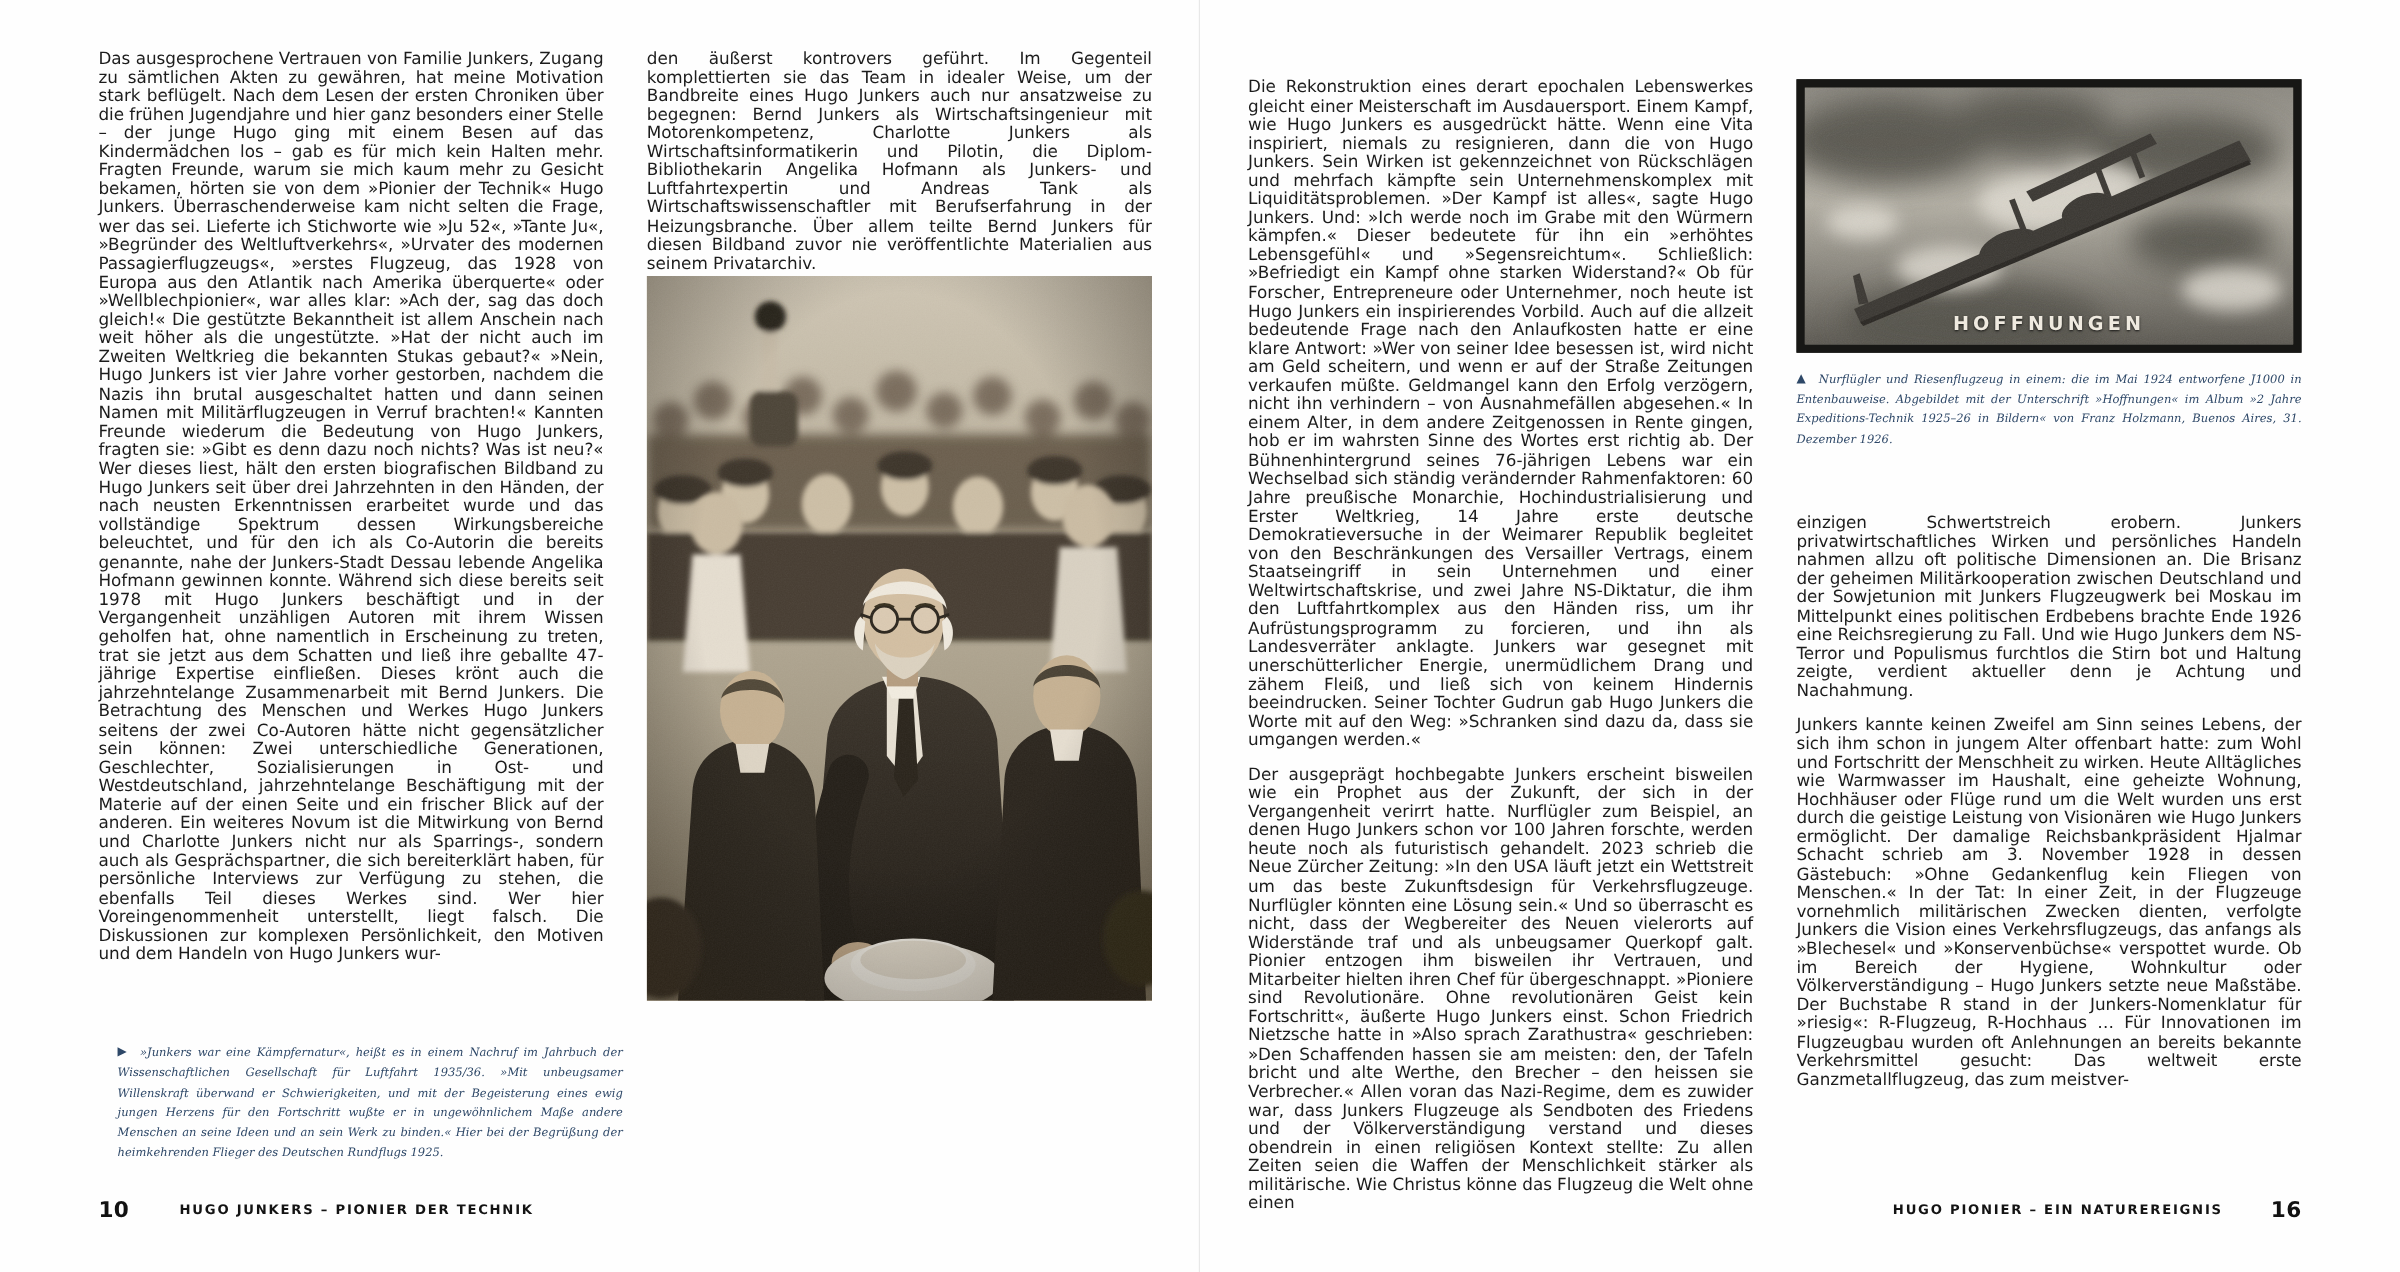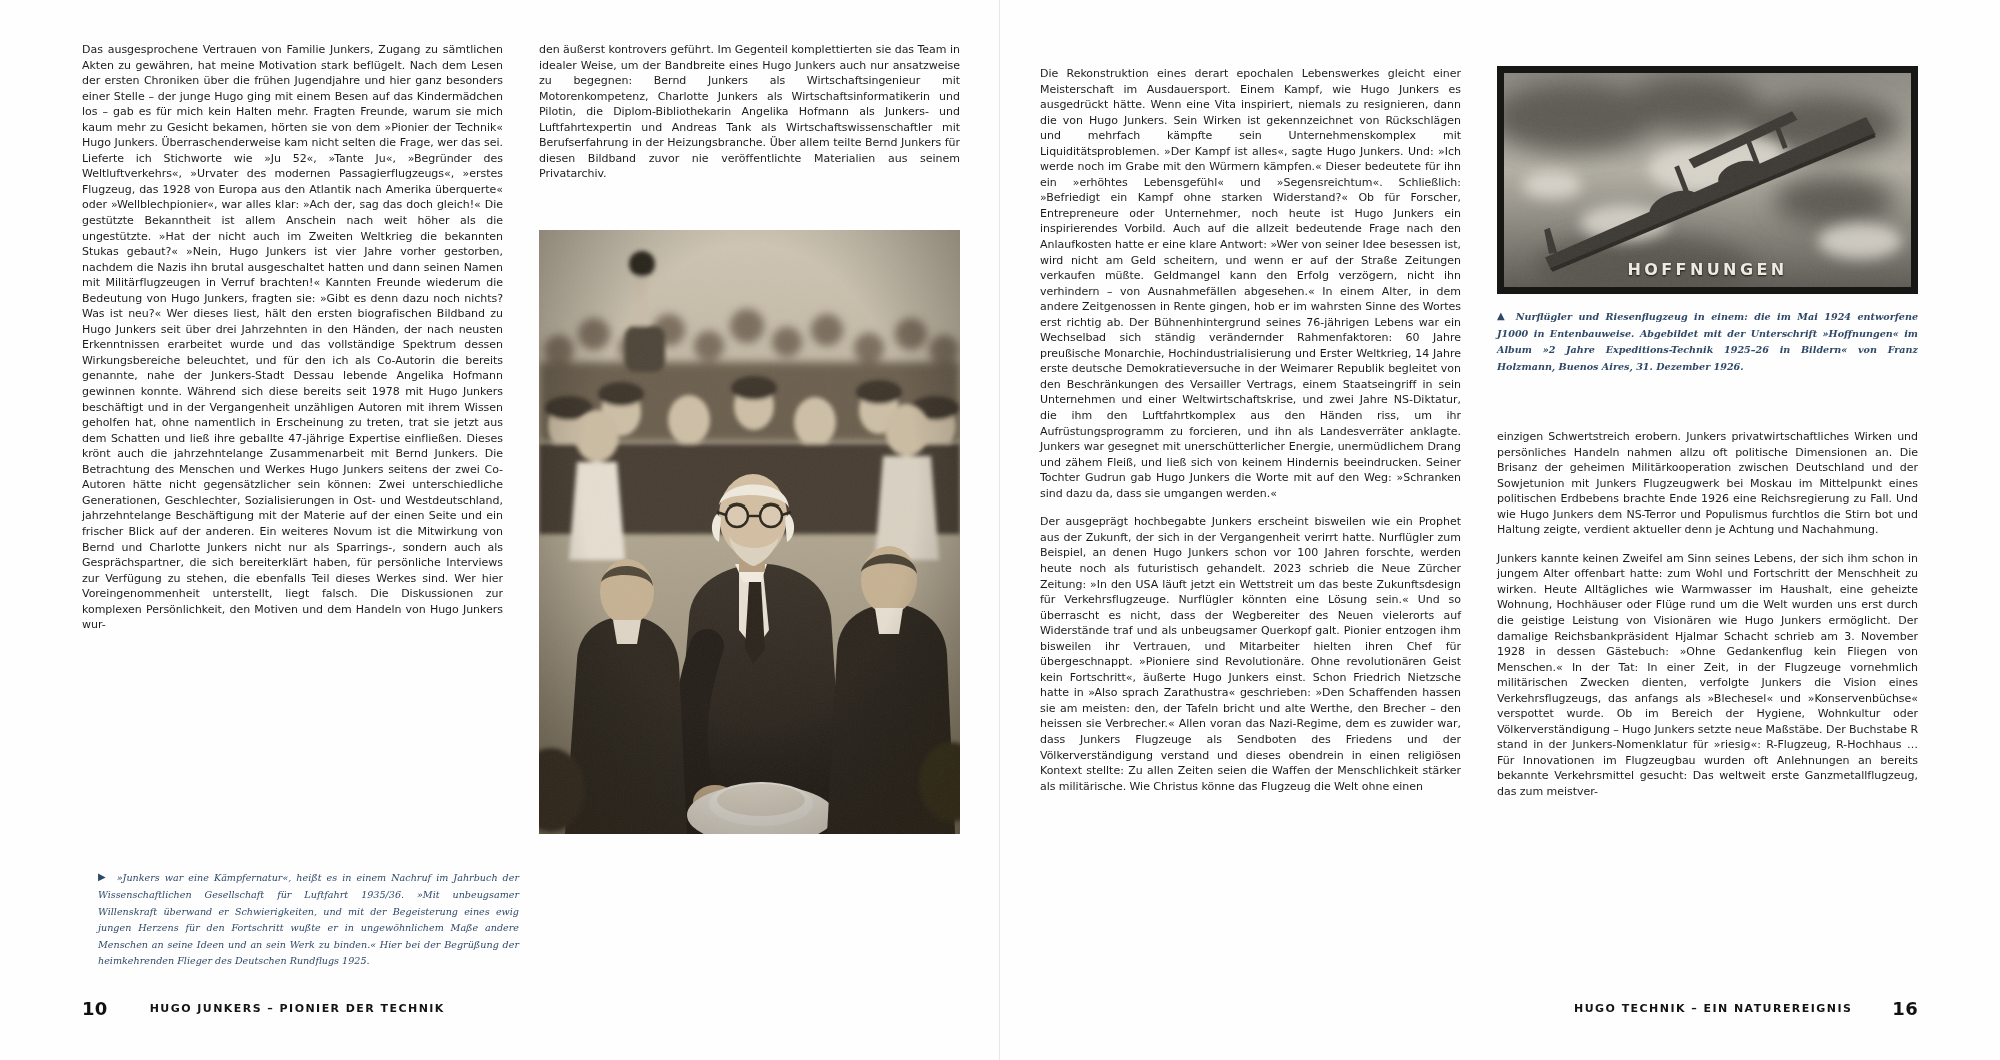--- a/index.html
+++ b/index.html
@@ -41,21 +41,21 @@
   .page-right .cols { left: 40px;  right: 82px; width: 878px; margin-top: 24px; }
 
   .col {
     width: 421px;
     position: relative;
   }
 
   p.body {
     margin: 0 0 13px 0;
     font-family: "DejaVu Sans", "Liberation Sans", sans-serif;
-    font-size: 11px;
+    font-size: 14px;
     line-height: 15.55px;
     text-align: justify;
     color: #1c1c1c;
     hyphens: none;
     letter-spacing: -0.02px;
     word-spacing: -0.1px;
   }
   p.body:last-child { margin-bottom: 0; }
 
   
@@ -101,21 +101,20 @@
     position: absolute;
     left: 16px;
     bottom: 0;
     width: 421px;
   }
   .cap-plane {
     position: absolute;
     left: 0;
     top: 243px;
     width: 421px;
-    font-weight: bold;
   }
   .col4-after {
     position: absolute;
     left: 0;
     top: 363px;
     width: 421px;
   }
 
   
   .footer {
@@ -413,18 +412,18 @@
 
         <div class="col4-after">
           <p class="body">einzigen Schwertstreich erobern. Junkers privatwirtschaftliches Wirken und persönliches Handeln nahmen allzu oft politische Dimensionen an. Die Brisanz der geheimen Militärkooperation zwischen Deutschland und der Sowjetunion mit Junkers Flugzeugwerk bei Moskau im Mittelpunkt eines politischen Erdbebens brachte Ende 1926 eine Reichsregierung zu Fall. Und wie Hugo Junkers dem NS-Terror und Populismus furchtlos die Stirn bot und Haltung zeigte, verdient aktueller denn je Achtung und Nachahmung.</p>
           <p class="body">Junkers kannte keinen Zweifel am Sinn seines Lebens, der sich ihm schon in jungem Alter offenbart hatte: zum Wohl und Fortschritt der Menschheit zu wirken. Heute Alltägliches wie Warmwasser im Haushalt, eine geheizte Wohnung, Hochhäuser oder Flüge rund um die Welt wurden uns erst durch die geistige Leistung von Visionären wie Hugo Junkers ermöglicht. Der damalige Reichsbankpräsident Hjalmar Schacht schrieb am 3. November 1928 in dessen Gästebuch: »Ohne Gedankenflug kein Fliegen von Menschen.« In der Tat: In einer Zeit, in der Flugzeuge vornehmlich militärischen Zwecken dienten, verfolgte Junkers die Vision eines Verkehrsflugzeugs, das anfangs als »Blechesel« und »Konservenbüchse« verspottet wurde. Ob im Bereich der Hygiene, Wohnkultur oder Völkerverständigung – Hugo Junkers setzte neue Maßstäbe. Der Buchstabe R stand in der Junkers-Nomenklatur für »riesig«: R-Flugzeug, R-Hochhaus … Für Innovationen im Flugzeugbau wurden oft Anlehnungen an bereits bekannte Verkehrsmittel gesucht: Das weltweit erste Ganzmetallflugzeug, das zum meistver-</p>
         </div>
 
       </div>
     </div>
 
     <div class="footer footer-right">
-      <span class="running-head">HUGO TECHNIK –  EIN NATUREREIGNIS</span>
+      <span class="running-head">HUGO PIONIER –  EIN NATUREREIGNIS</span>
       <span class="folio">16</span>
     </div>
   </div>
 
 </div>
 
 </body></html>

